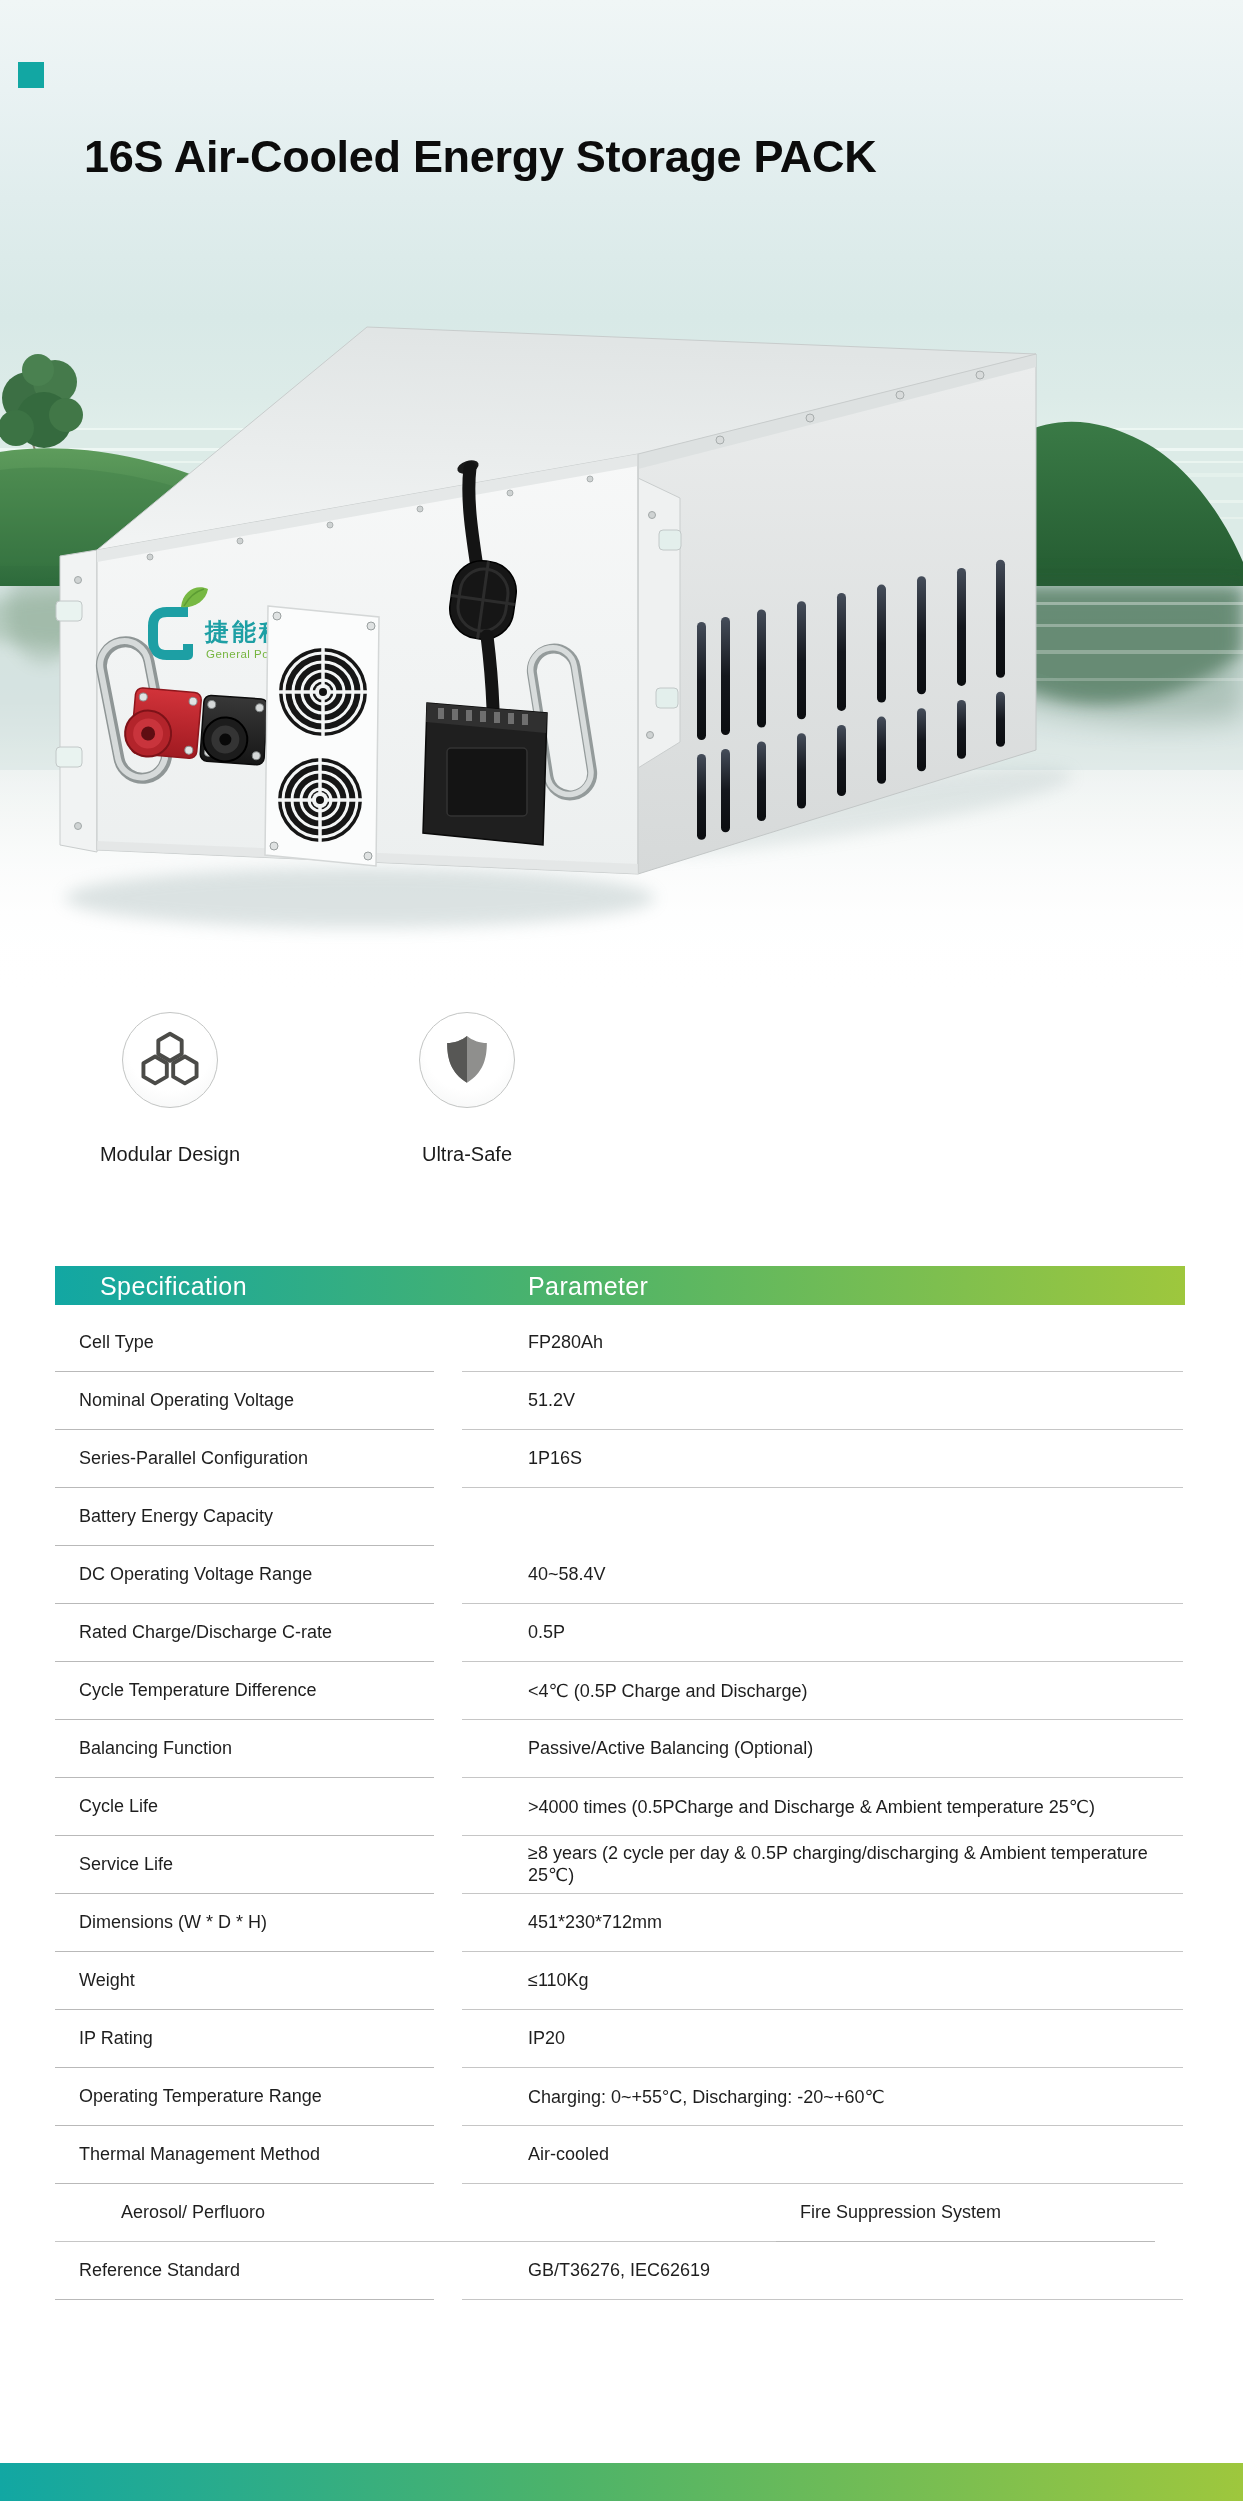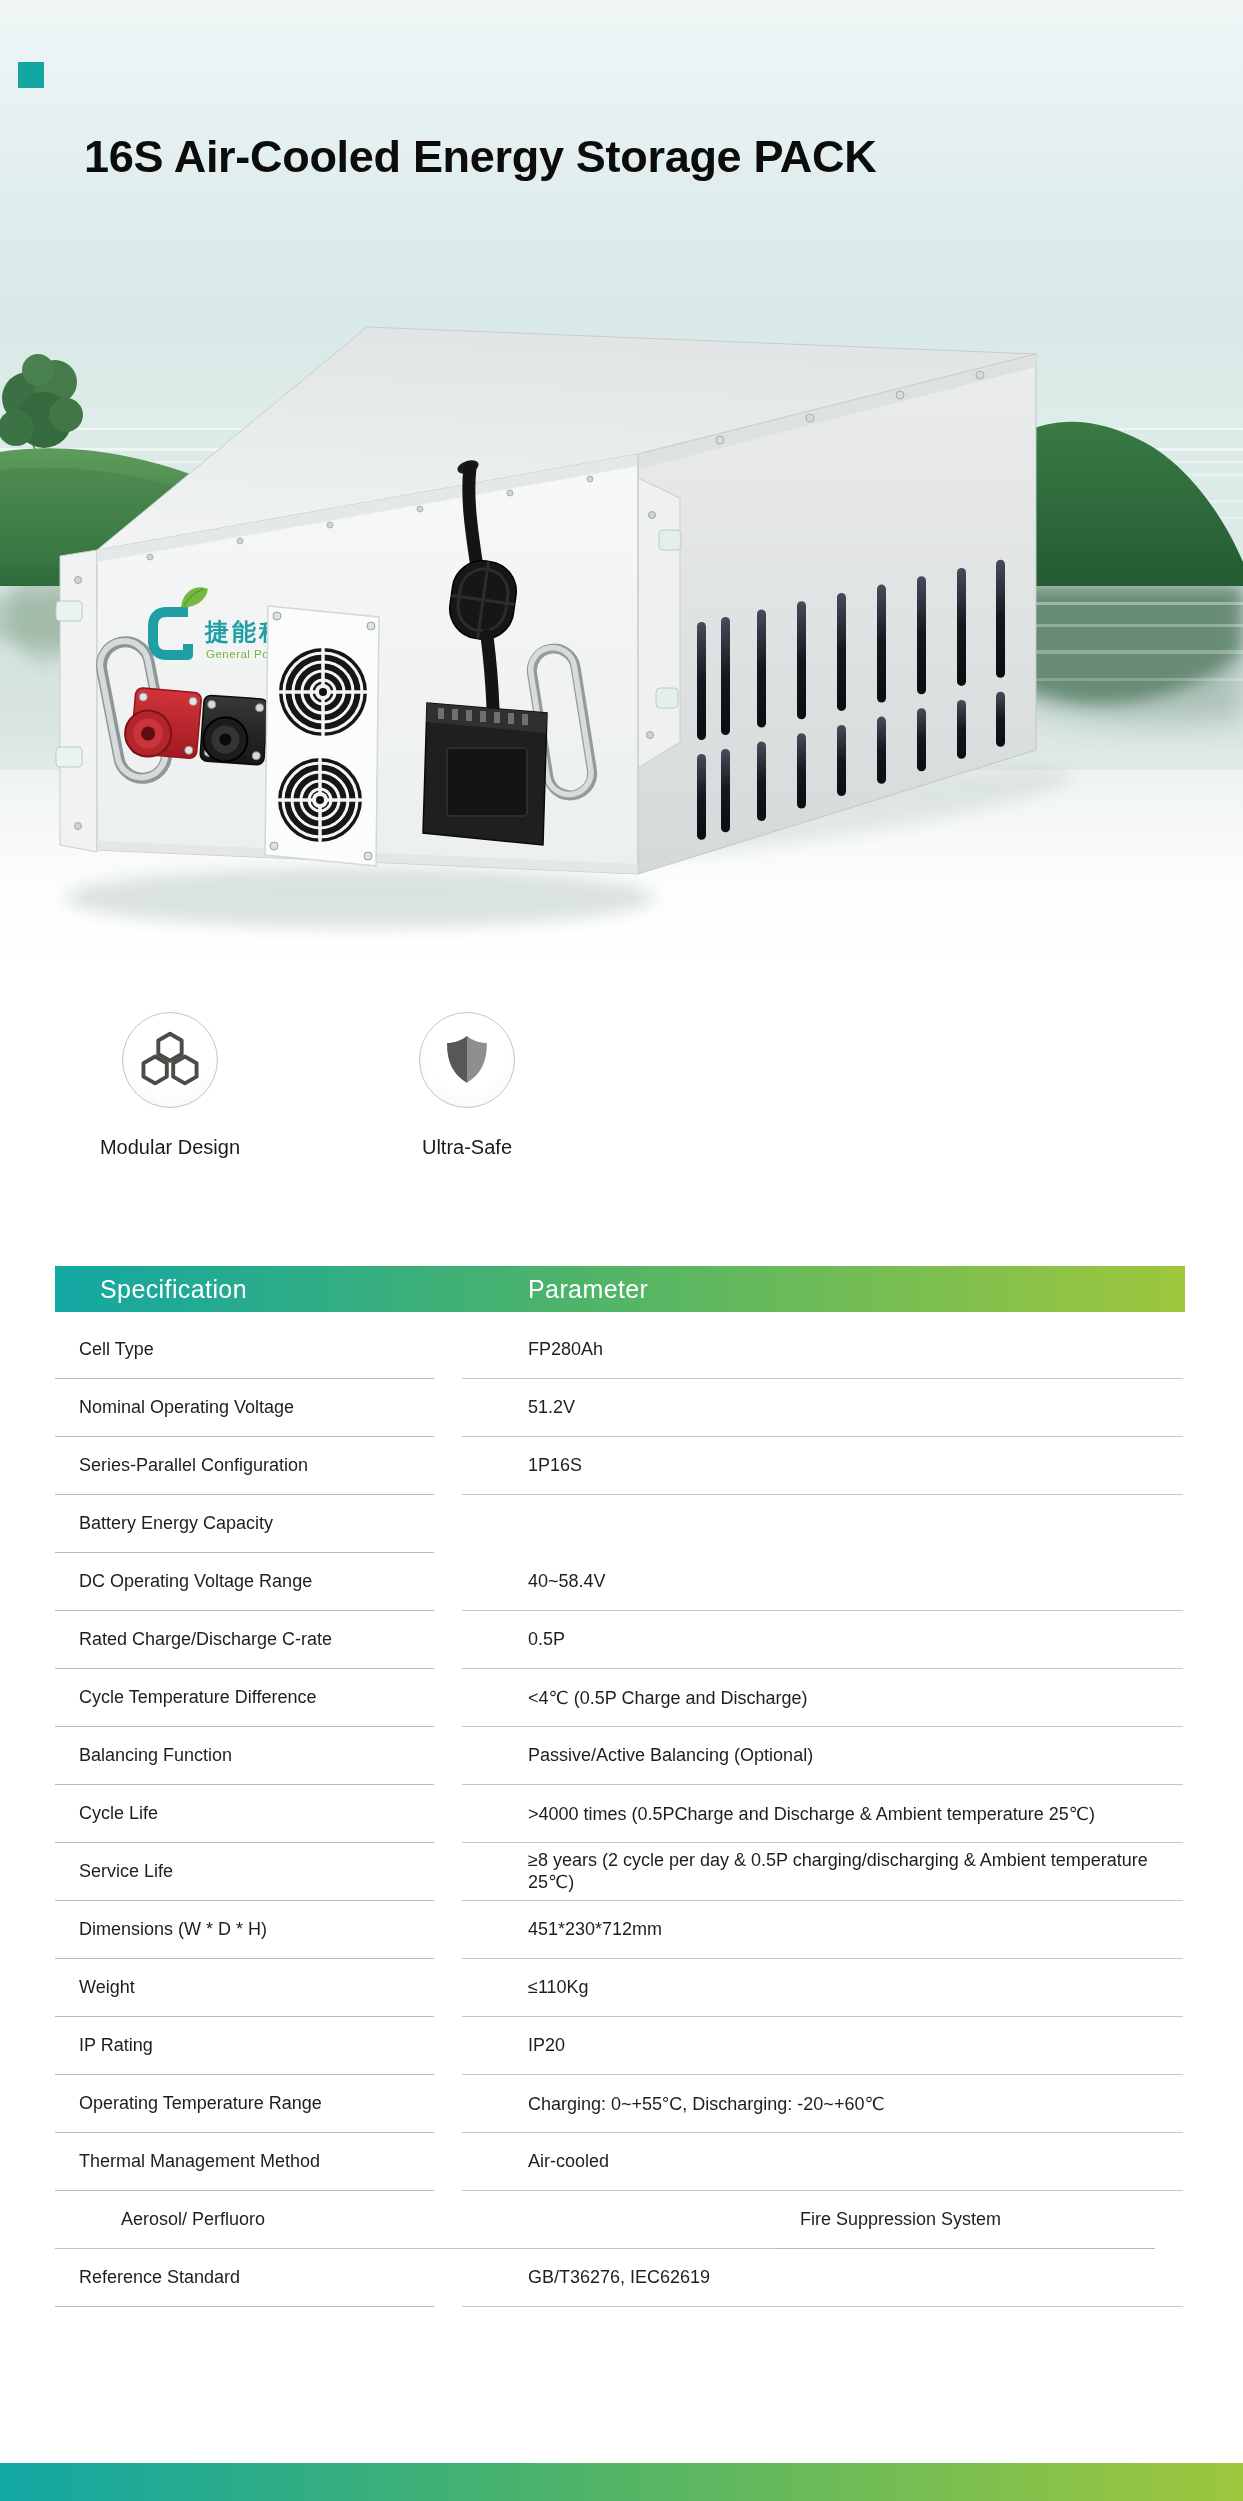--- a/index.html
+++ b/index.html
@@ -14,26 +14,26 @@
   .accent-square{position:absolute;left:18px;top:62px;width:26px;height:26px;}
   .page-title{position:absolute;left:72px;top:116px;margin:12px;font-size:45px;line-height:58px;
         font-weight:700;color:#0c0c0c;letter-spacing:-0.3px;white-space:nowrap;}
   .scene{position:absolute;left:0;top:0;}
   
   .features{position:absolute;left:0;top:1008px;width:1243px;height:160px;}
   .feature{position:absolute;width:200px;text-align:center;}
   .feature .disc{width:96px;height:96px;border-radius:50%;margin:0 auto;
         border:1px solid #c3c5c4;background:radial-gradient(circle at 50% 38%,#ffffff 55%,#f2f3f3 100%);
         display:flex;align-items:center;justify-content:center;box-sizing:border-box;}
-  .feature .cap{margin-top:28px;font-size:20px;color:#1b1b1b;}
+  .feature .cap{margin-top:35px;font-size:20px;color:#1b1b1b;}
   .feature-1{left:70px;top:4px;}
   .feature-2{left:367px;top:4px;}
   
   .spec-table{position:absolute;left:55px;top:1266px;width:1130px;}
-  .thead{position:relative;height:46px;color:#fff;font-size:25px;font-weight:400;letter-spacing:.4px;}
+  .thead{position:relative;height:39px;color:#fff;font-size:25px;font-weight:400;letter-spacing:.4px;}
   .thead .h1{position:absolute;left:45px;top:50%;transform:translateY(-50%);}
   .thead .h2{position:absolute;left:473px;top:50%;transform:translateY(-50%);}
   .tbody{position:relative;margin-top:9px;}
   .srow{display:flex;height:58px;}
   .cell{display:flex;align-items:center;font-size:18px;color:#1e1e1e;box-sizing:border-box;
         border-bottom:1px solid #b9b9b9;}
   .cell.lbl{width:379px;padding-left:24px;margin-right:28px;}
   .cell.val{width:721px;padding-left:66px;border-bottom-color:#c6c6c6;}
   
   .footer-bar{position:absolute;left:0;top:2463px;width:1243px;height:38px;}

